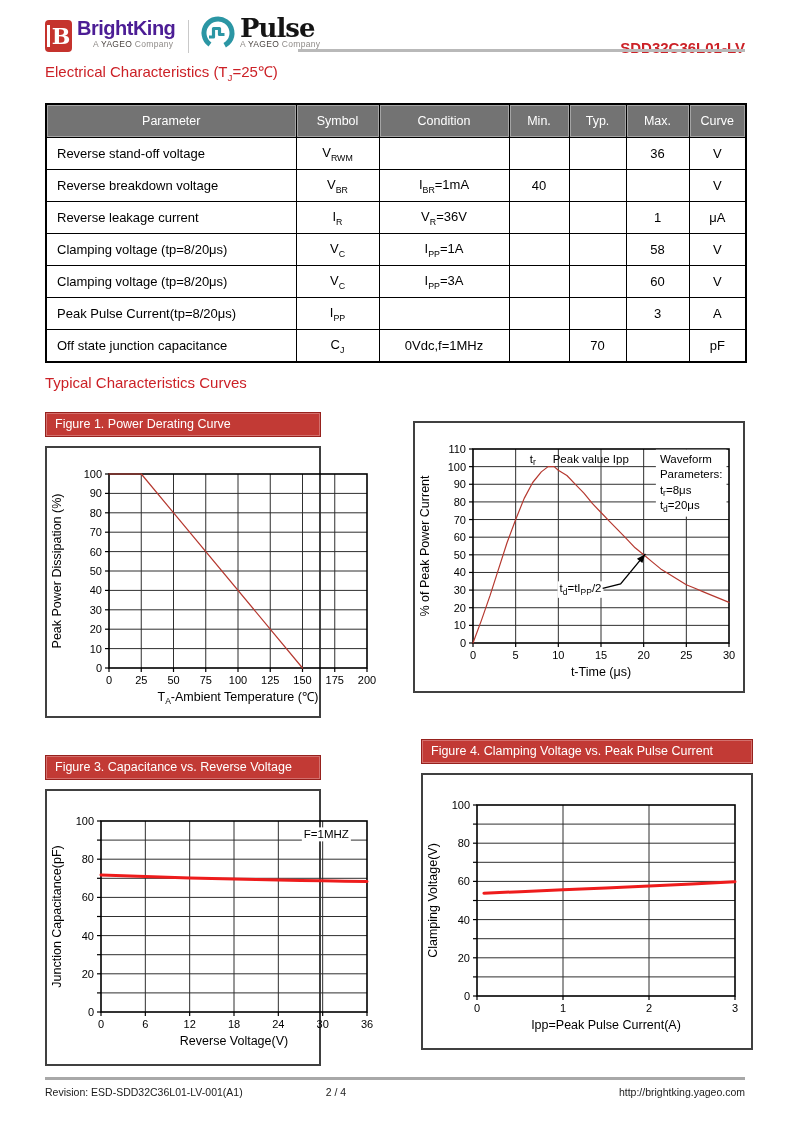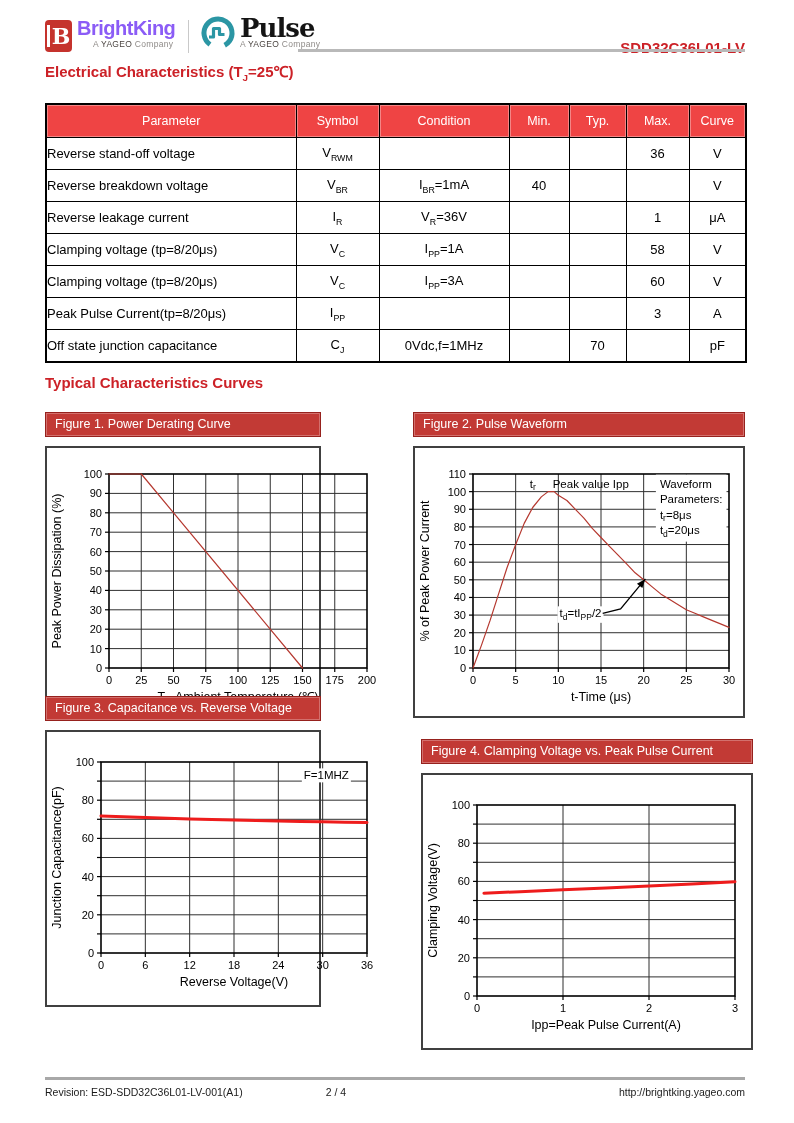--- a/index.html
+++ b/index.html
@@ -7,45 +7,45 @@
   .page{position:relative;width:794px;height:1123px;background:#ffffff;margin:0 auto;
         font-family:"Liberation Sans",sans-serif;color:#000;overflow:hidden;}
   .abs{position:absolute;}
 
   
   .brand1{left:45px;top:17px;display:flex;align-items:flex-start;gap:5px;}
   .bk-mark{width:27px;height:32px;background:#c5332d;border-radius:4px;color:#fff;
            display:flex;align-items:center;justify-content:center;
            font-family:"DejaVu Serif",serif;font-weight:bold;font-size:22px;margin-top:3px;}
   .bk-mark span{border-left:3px solid #fff;padding-left:2px;line-height:1;}
-  .bk-name{font-size:20px;font-weight:bold;color:#8b5cf6;letter-spacing:-0.5px;line-height:22px;}
+  .bk-name{font-size:20px;font-weight:bold;color:#4c1d95;letter-spacing:-0.5px;line-height:22px;}
   .tagline{font-size:8.5px;color:#8f8b88;letter-spacing:0.3px;}
   .tagline .yageo{color:#4a4440;font-weight:normal;}
   .brand1 .tagline{text-align:right;padding-right:2px;}
   .logo-divider{left:188px;top:20px;width:1px;height:33px;background:#c9c9c9;}
   .brand2{left:199px;top:14px;display:flex;align-items:flex-start;gap:3px;}
   .pulse-name{font-family:"DejaVu Serif",serif;font-weight:bold;font-size:26px;color:#141414;
               letter-spacing:-1px;line-height:28px;}
   .brand2 .tagline{margin-top:-3px;}
   .part-number{right:49px;top:26px;color:#cc2127;font-weight:bold;font-size:15px;margin-top:13px;}
   .header-rule{left:298px;right:49px;top:49px;height:3px;background:#b9b9b9;}
 
   
-  .sec-heading{color:#cc2127;font-weight:bold;font-size:15px;}
+  .sec-heading{color:#cc2127;font-weight:normal;font-size:15px;}
   .sec-heading sub{font-size:0.66em;}
   #elec-title{left:45px;top:61px;}
   #curves-title{left:45px;top:374px;}
 
   
   .elec-table{left:45px;top:103px;}
   table{border-collapse:collapse;table-layout:fixed;width:700px;border:2px solid #000;}
-  th{background:#ef4444;color:#fff;font-weight:normal;font-size:12.5px;height:30px;
+  th{background:#737373;color:#fff;font-weight:normal;font-size:12.5px;height:30px;
      border:1.5px solid #000;box-shadow:inset 0 0 0 1px rgba(255,255,255,0.35);}
   td{border:1.5px solid #000;font-size:13px;height:31px;text-align:center;padding:0 2px;}
-  td.param{text-align:left;padding-left:0;}
+  td.param{text-align:left;padding-left:10px;}
   td sub,.sym sub{font-size:0.68em;}
 
   
   .figure{width:276px;}
   .fig-banner{height:25px;background:#c23a35;border:1px solid #96211d;box-sizing:border-box;
               box-shadow:inset 0 0 0 1px rgba(255,255,255,0.28);
               color:#fff;font-size:12.5px;line-height:22px;padding-left:9px;}
   .chart-box{margin-top:9px;border:2px solid #404040;background:#fff;}
   .chart-box svg{display:block;}
   #fig-1,#fig-3{width:332px;}
@@ -265,23 +265,20 @@
           <text x="14" y="123" text-anchor="middle" font-size="12.5" font-family="&quot;Liberation Sans&quot;,sans-serif" transform="rotate(-90 14 123)">Peak Power Dissipation (%)</text>
           <g>
             <path d="M62.0 26.0 L94.3 26.0 L255.5 220.0" fill="none" stroke="#b5382f" stroke-width="1.2" stroke-linejoin="round" stroke-linecap="round"></path>
           </g>
           <g font-family="&quot;Liberation Sans&quot;,sans-serif"></g>
         </svg>
     </div>
   </div>
 
   <div class="abs figure" id="fig-1" style="left:413px;top:412px;">
-    <div class="fig-banner">
-      <span>Figure 2. Pulse Waveform</span>
-    </div>
     <div class="chart-box" style="height:268px;">
       <svg id="chart-1" width="328" height="268" viewBox="0 0 328 268">
           <g stroke="#2f2f2f" stroke-width="1">
             <line x1="100.66666666666666" y1="26" x2="100.66666666666666" y2="220"></line>
             <line x1="143.33333333333331" y1="26" x2="143.33333333333331" y2="220"></line>
             <line x1="186" y1="26" x2="186" y2="220"></line>
             <line x1="228.66666666666666" y1="26" x2="228.66666666666666" y2="220"></line>
             <line x1="271.33333333333337" y1="26" x2="271.33333333333337" y2="220"></line>
             <line x1="58" y1="202.36363636363637" x2="314" y2="202.36363636363637"></line>
             <line x1="58" y1="184.72727272727272" x2="314" y2="184.72727272727272"></line>
@@ -352,21 +349,21 @@
             <text x="244.88" y="86.14545454545456" font-size="11.5" fill="#000"><tspan>t</tspan><tspan dy="2.5" font-size="8.5">d</tspan><tspan dy="-2.5">=20μs</tspan></text>
             <rect x="142.52781677246094" y="158.3272705078125" width="45.984375" height="16.5" fill="#fff"></rect>
             <text x="165.51999999999998" y="169.3272727272727" text-anchor="middle" font-size="11.5" fill="#000"><tspan>t</tspan><tspan dy="2.5" font-size="8.5">d</tspan><tspan dy="-2.5">=tI</tspan><tspan dy="2.5" font-size="8.5">PP</tspan><tspan dy="-2.5">/2</tspan></text>
             <path d="M187.7 165.3 L205.6 160.9 L230.4 130.9" fill="none" stroke="#000" stroke-width="1.3"></path>
             <polygon points="230.37333333333333,130.93636363636364 227.34357058864566,140.10536236637242 221.94498900424134,135.64943183768034" fill="#000"></polygon>
           </g>
         </svg>
     </div>
   </div>
 
-  <div class="abs figure" id="fig-2" style="left:45px;top:696px;">
+  <div class="abs figure" id="fig-2" style="left:45px;top:755px;">
     <div class="fig-banner">
       <span>Figure 3. Capacitance vs. Reverse Voltage</span>
     </div>
     <div class="chart-box" style="height:273px;">
       <svg id="chart-2" width="336" height="273" viewBox="0 0 336 273">
           <g stroke="#2f2f2f" stroke-width="1">
             <line x1="98.33333333333333" y1="30" x2="98.33333333333333" y2="221"></line>
             <line x1="142.66666666666666" y1="30" x2="142.66666666666666" y2="221"></line>
             <line x1="187" y1="30" x2="187" y2="221"></line>
             <line x1="231.33333333333331" y1="30" x2="231.33333333333331" y2="221"></line>

